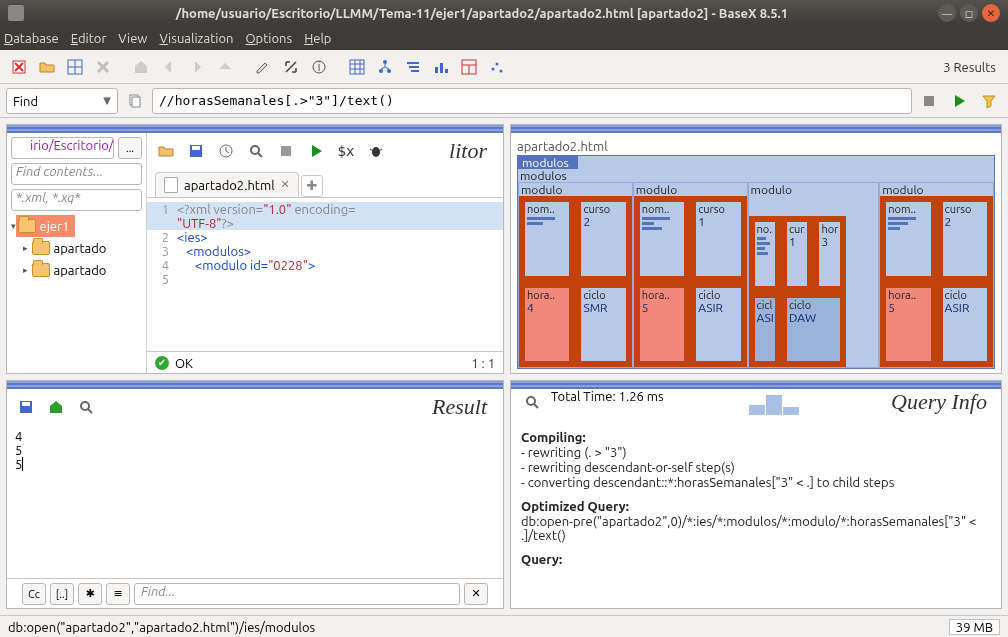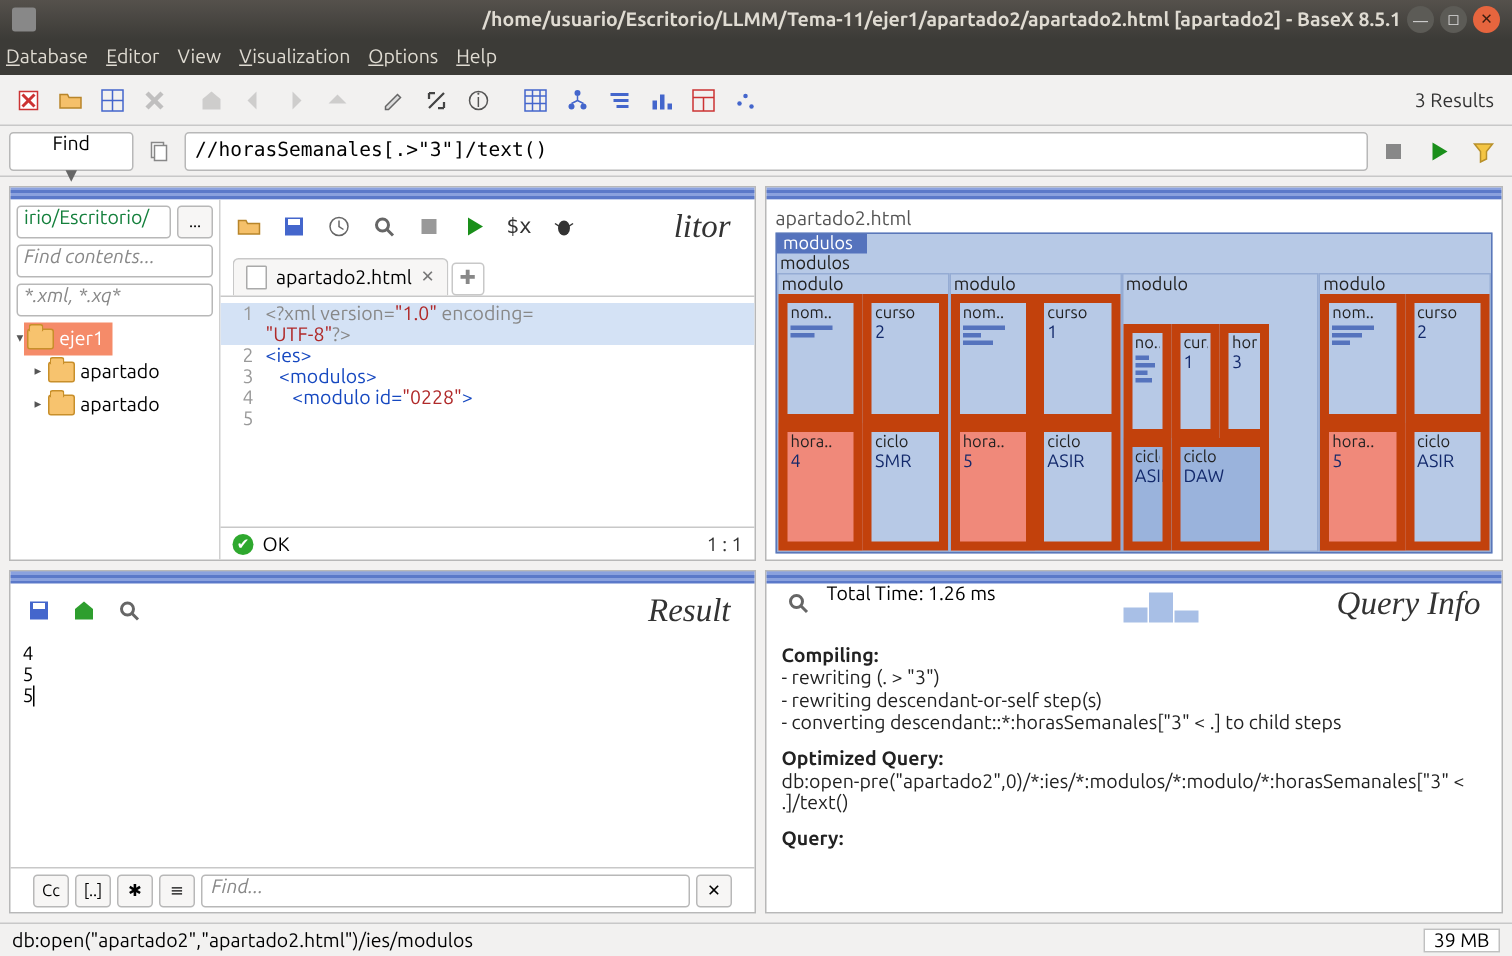--- a/index.html
+++ b/index.html
@@ -1,20 +1,20 @@
 <!DOCTYPE html>
 <html><head>
 <meta charset="utf-8">
 <style>
 * { box-sizing: border-box; margin: 0; padding: 0; font-family: "Ubuntu", "DejaVu Sans", sans-serif; font-size: 13px; }
 body { background: #f2f1f0; width: 1008px; height: 637px; display: flex; flex-direction: column; overflow: hidden; }
 
 .titlebar { background: linear-gradient(#55514c,#3c3b37); color: #dfdbd2; height: 26px; display: flex; align-items: center; padding: 0 8px; }
 .titlebar .appicon { width: 16px; height: 16px; background: #888; border-radius: 2px; margin-right: 6px; }
-.titlebar .title { flex: 1; font-weight: bold; text-align: right; }
+.titlebar .title { flex: 1; font-weight: bold; text-align: center; }
 .winbtn { width: 18px; height: 18px; border-radius: 9px; margin-left: 4px; display: inline-flex; align-items: center; justify-content: center; font-size: 10px; }
 .winbtn.min { background: #5c5b56; color: #ddd; }
 .winbtn.max { background: #5c5b56; color: #ddd; }
 .winbtn.close { background: #e6653e; color: #3b1d10; }
 
 .menubar { background: #3c3b37; color: #dfdbd2; height: 24px; display: flex; align-items: center; padding: 0 4px; }
 .menubar span { margin-right: 12px; cursor: default; }
 .menubar span u { text-decoration: underline; }
 
 .toolbar { background: #f2f1f0; border-bottom: 1px solid #c8c8c8; height: 34px; display: flex; align-items: center; padding: 0 6px; gap: 2px; }
@@ -34,21 +34,21 @@
 .filterbtn svg { display:block;}
 
 .mainarea { flex: 1; display: grid; grid-template-columns: 498px 1fr; grid-template-rows: 250px 1fr; gap: 6px; padding: 6px; overflow: hidden; }
 .panel { background: #fff; border: 1px solid #b8b8b8; display: flex; flex-direction: column; }
 .panel-hdr { height: 8px; background: repeating-linear-gradient(0deg,#5b79c9 0 2px,#8aa1de 2px 4px); }
 
 
 .tlwrap { display: flex; height: 100%; }
 .tlcol { width: 140px; border-right: 1px solid #d0d0d0; padding: 4px; display: flex; flex-direction: column; gap: 4px; }
 .pathbox { display:flex; gap:4px;}
-.pathinput { flex:1; background:#fff; border:1px solid #b8b8b8; border-radius:3px; height:22px; padding:0 4px; color:#15803d; overflow:hidden; white-space:nowrap;}
+.pathinput { flex:1; background:#fff; border:1px solid #b8b8b8; border-radius:3px; height:22px; padding:0 18px; color:#a21caf; overflow:hidden; white-space:nowrap;}
 .tlinput { background:#fff; border:1px solid #b8b8b8; border-radius:3px; height:22px; padding:0 4px; color:#888; font-style:italic;}
 .tree { font-size:13px; }
 .tree .row { display:flex; align-items:center; height:22px; gap:4px;}
 .tree .row.sel { background:#f58b69; color:#fff; display:inline-flex; padding:0 6px 0 2px;}
 .foldericon { width:18px; height:14px; background:#f7c36e; border:1px solid #c88f2a; border-radius:2px; position:relative;}
 .foldericon:before { content:""; position:absolute; top:-4px; left:0; width:8px; height:4px; background:#f7c36e; border:1px solid #c88f2a; border-bottom:none; border-radius:2px 2px 0 0;}
 .tri { font-size:9px; color:#555;}
 .selline { display:flex; align-items:center;}
 
 .edcol { flex:1; display:flex; flex-direction:column;}
@@ -239,21 +239,21 @@
         <circle cx="4" cy="10" r="1.5" fill="#4466cc"></circle>
         <circle cx="8" cy="5" r="1.5" fill="#4466cc"></circle>
         <circle cx="12" cy="12" r="1.5" fill="#4466cc"></circle>
       </svg>
     </span>
   <span class="spacer"></span>
   <span class="results-label">3 Results</span>
 </div>
 
 <div class="querybar">
-  <div class="combo" style="width:83px;flex-direction:column;">
+  <div class="combo" style="width:112px;">
     <span>Find</span>
     <span class="spacer"></span>
       <span class="arrow">▼</span>
   </div>
   <span class="tbtn">
       <svg class="ic" viewBox="0 0 16 16">
         <rect x="3" y="2" width="8" height="10" fill="#fff" stroke="#888"></rect>
         <rect x="5" y="4" width="8" height="10" fill="#fff" stroke="#888"></rect>
       </svg>
     </span>

